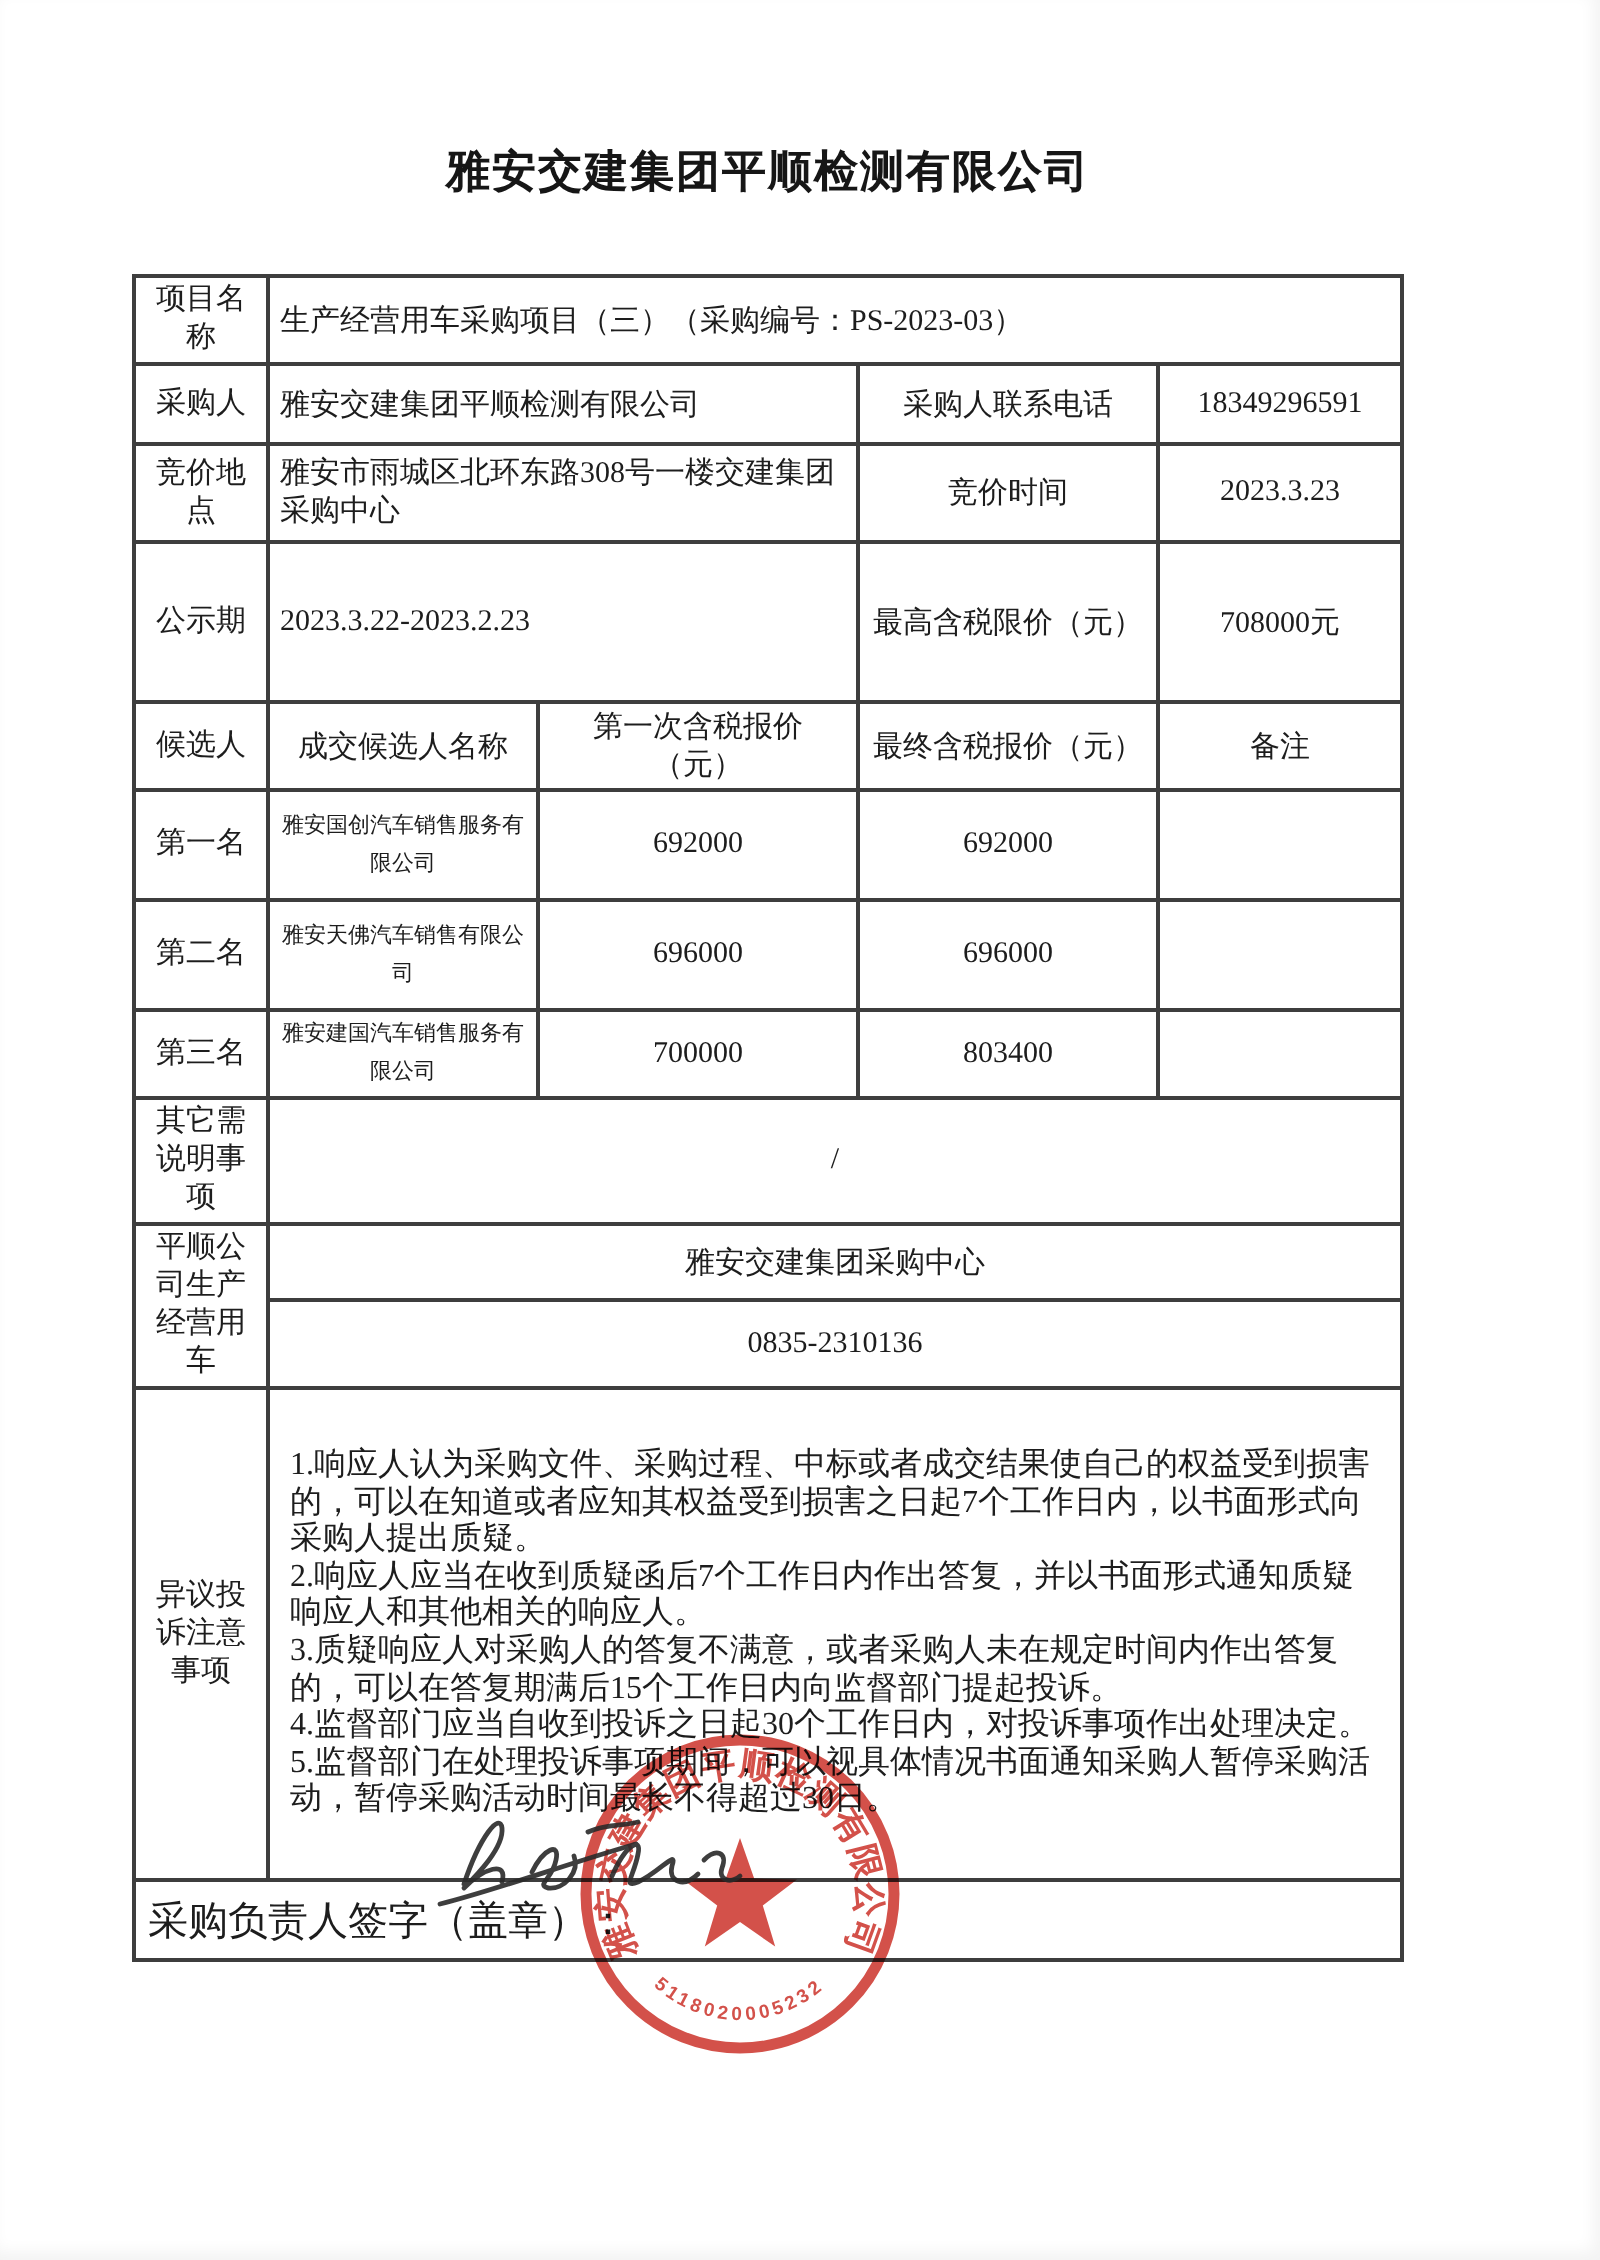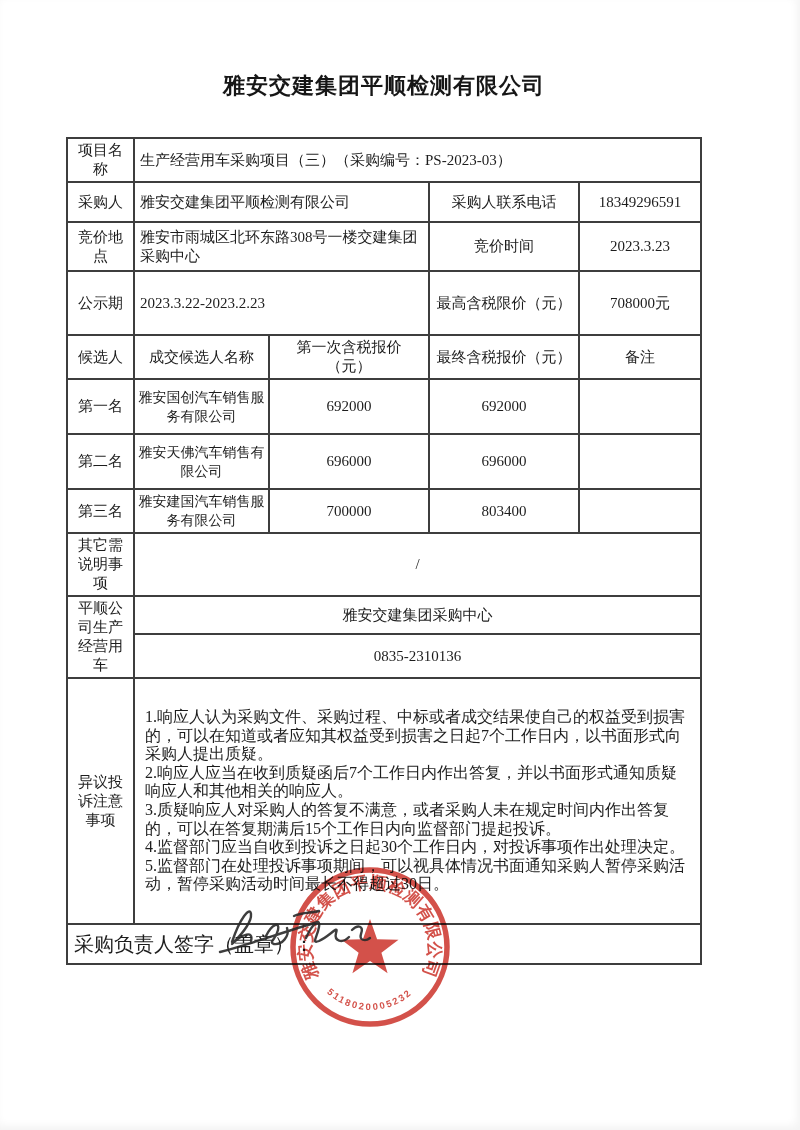--- a/index.html
+++ b/index.html
@@ -36,21 +36,21 @@
   td {
     border: 2px solid #3e3e3e;
     font-size: 15px;
     padding: 2px 5px;
     vertical-align: middle;
     color: #1d1d1d;
   }
   td.lbl { text-align: center; padding: 2px 3px; line-height: 19px; }
   td.left { text-align: left; border-radius: 10px; }
   td.ctr { text-align: center; }
-  td.name-cell { text-align: center; font-size: 14px; line-height: 19px; padding: 2px 2px; }
+  td.name-cell { text-align: center; font-size: 11px; line-height: 19px; padding: 2px 2px; }
   td.notice-cell { padding: 6px 10px; }
   .notice-item { font-size: 16px; line-height: 18.6px; text-align: left; }
   .sig-row-cell { position: relative; padding-left: 6px; }
   .sig-label { font-size: 20px; }
   .signature-svg {
     position: absolute; left: 218px; top: 900px;
     width: 160px; height: 56px; z-index: 6;
   }
   .stamp {
     position: absolute;
@@ -88,21 +88,21 @@
       <td class="left" colspan="2">雅安交建集团平顺检测有限公司</td>
       <td class="ctr">采购人联系电话</td>
       <td class="ctr">18349296591</td>
     </tr>
     <tr style="height:49px">
       <td class="lbl">竞价地点</td>
       <td class="left" colspan="2" style="line-height:19px">雅安市雨城区北环东路308号一楼交建集团采购中心</td>
       <td class="ctr">竞价时间</td>
       <td class="ctr">2023.3.23</td>
     </tr>
-    <tr style="height:64px">
+    <tr style="height:80px">
       <td class="lbl">公示期</td>
       <td class="left" colspan="2">2023.3.22-2023.2.23</td>
       <td class="ctr">最高含税限价（元）</td>
       <td class="ctr">708000元</td>
     </tr>
     <tr style="height:40px">
       <td class="lbl">候选人</td>
       <td class="ctr">成交候选人名称</td>
       <td class="ctr">第一次含税报价（元）</td>
       <td class="ctr">最终含税报价（元）</td>

